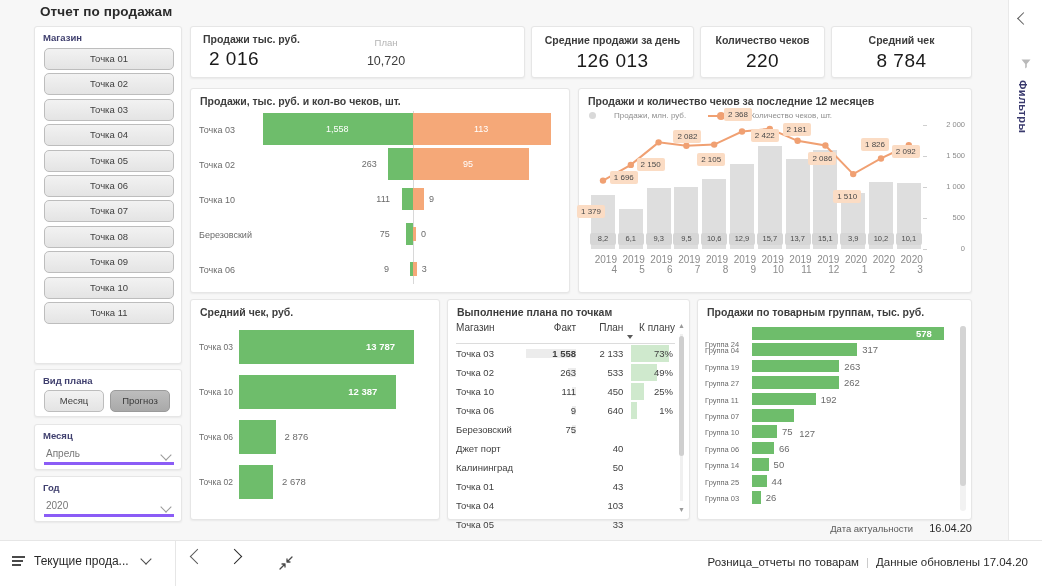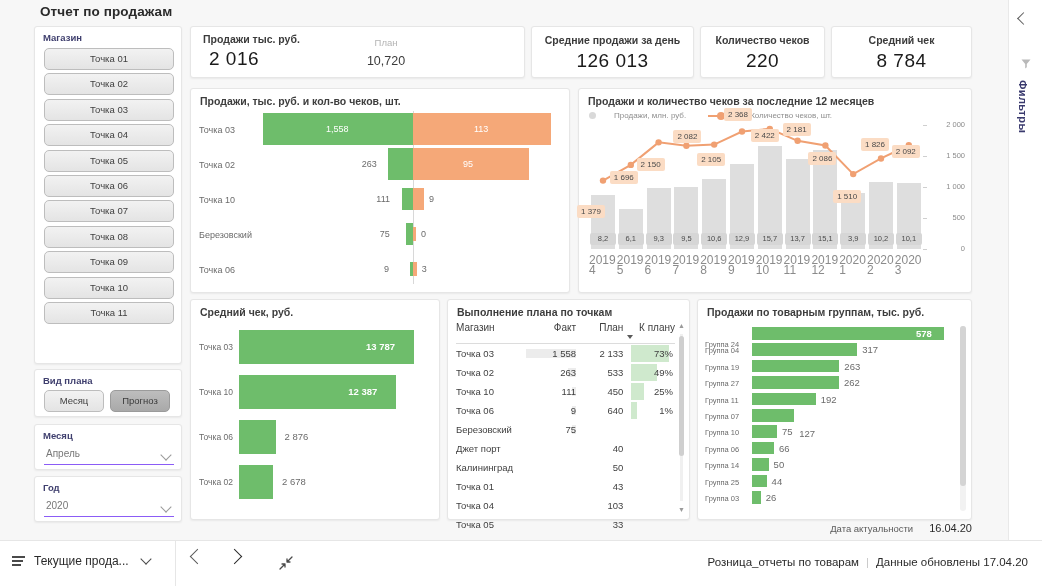--- a/index.html
+++ b/index.html
@@ -51,21 +51,21 @@
     width: 60px; height: 22px; line-height: 20px; text-align: center;
     font-size: 9.5px; color: #3f3f3f; border: 1px solid #bdbdbd;
     border-radius: 5px; background: linear-gradient(#f2f2f2, #e4e4e4); cursor: pointer;
   }
   .seg-btn.on { background: linear-gradient(#bdbdbd, #a9a9a9); color: #3b3b3b; border-color: #9b9b9b; }
 
   #slicer-month { left: 34px; top: 424px; width: 148px; height: 46px; }
   #slicer-year  { left: 34px; top: 476px; width: 148px; height: 46px; }
   .dd {
     position: absolute; left: 9px; top: 21px; width: 130px; height: 19px;
-    border-bottom: 1px solid #8b5cf6;
+    border-bottom: 3px solid #8b5cf6;
   }
   .dd-val { position: absolute; left: 2px; top: 2px; font-size: 10px; color: #777; }
   .dd-ch {
     position: absolute; right: 4px; top: 5px; width: 8px; height: 8px;
     border-right: 1.4px solid #9a9a9a; border-bottom: 1.4px solid #9a9a9a;
     transform: rotate(45deg);
   }
 
   
   #kpi-sales { left: 190px; top: 26px; width: 335px; height: 52px; }
@@ -115,22 +115,22 @@
     position: absolute; width: 26px; height: 12px; line-height: 12px;
     background: #d6d6d6; border-radius: 2px; text-align: center;
     font-size: 7.5px; color: #4a4a4a;
   }
   .cb-plabel {
     position: absolute; height: 13px; line-height: 13px; padding: 0 4px;
     background: #fbdcc4; border-radius: 2px;
     font-size: 8px; color: #4a4a4a; white-space: nowrap;
   }
   .cb-xt {
-    position: absolute; width: 28px; text-align: left;
-    font-size: 12px; color: #8b8b8b; line-height: 10px;
+    position: absolute; width: 28px; text-align: right;
+    font-size: 10px; color: #8b8b8b; line-height: 10px;
   }
   .cb-yt { position: absolute; right: 6px; font-size: 7.5px; color: #8b8b8b; }
   .cb-tick { position: absolute; right: 44px; width: 4px; height: 1px; background: #cfcfcf; }
 
   
   #chart-avgcheck { left: 190px; top: 299px; width: 250px; height: 221px; }
   .hb-lbl { position: absolute; left: 8px; font-size: 8.5px; color: #6b6b6b; white-space: nowrap; }
   .hb-bar { position: absolute; background: #6ebd6b; }
   .hb-val { position: absolute; font-size: 9.5px; white-space: nowrap; }
   .hb-val.in { color: #ffffff; font-weight: bold; }
@@ -473,21 +473,21 @@
           <div class="c-plan">План</div>
           <div class="c-pct">
             <span>К плану</span>
             <span class="sort-caret"></span>
           </div>
         </div>
         <div class="tbl-sep"></div>
         <div id="tbl-body">
             <div class="tbl-row">
               <div class="c-shop">Точка 03</div>
-              <div class="c-fact" style="position:relative;"><div class="fact-fill" style="right:0; width:50px;"></div><div class="fact-txt" style="display:inline;">1 558</div></div>
+              <div class="c-fact" style="position:relative;"><div class="fact-fill" style="right:0; width:50px;"></div><div class="fact-txt" style="display:inline;font-weight:bold;">1 558</div></div>
               <div class="c-plan">2 133</div>
               <div class="c-pct">
                 <div class="pct-cell">
                   <div class="pct-fill" style="width:37.96px;"></div>
                   <div class="pct-txt">73%</div>
                 </div>
               </div>
             </div>
             <div class="tbl-row">
               <div class="c-shop">Точка 02</div>

